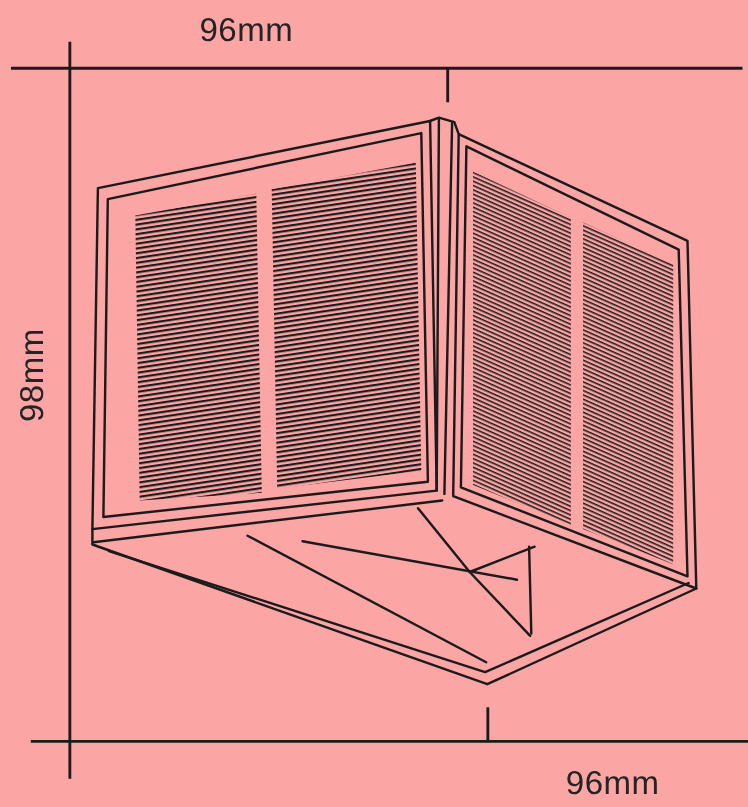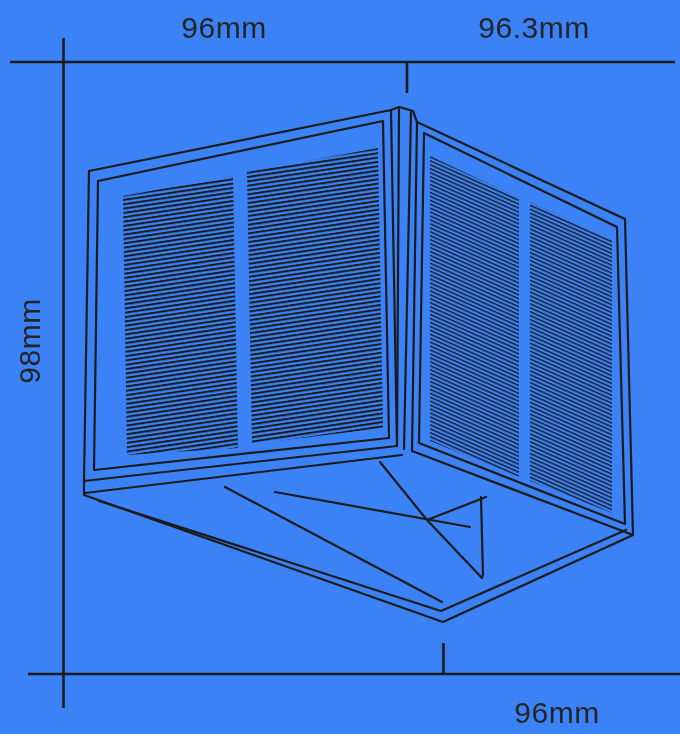--- a/index.html
+++ b/index.html
@@ -5,21 +5,21 @@
   html,body{
     margin:0;
     padding:0;
     background:#ffffff;
     font-family:"Liberation Sans","DejaVu Sans",sans-serif;
   }
   .canvas{
     position:relative;
     width:680px;
     height:734px;
-    background:#3b82f6;
+    background:#fca5a5;
     overflow:hidden;
   }
   .canvas svg{position:absolute;left:0;top:0;}
   .dim-label{
     position:absolute;
     font-size:30px;
     font-weight:300;
     letter-spacing:.5px;
     color:#242424;
     white-space:nowrap;
@@ -83,20 +83,19 @@
         <path d="M275,492 L470,527"></path>
         <path d="M380,462 L427,520 L482,578"></path>
         <path d="M427,520 L486,497"></path>
         <path d="M481,497 L483,576"></path>
       </g>
     </g>
   </svg>
 
   <div class="dim-label" style="left:224px;top:28px;">96mm</div>
 
-  <div class="dim-label" style="left:534px;top:28px;">96.3mm</div>
 
   <div class="dim-label rot" style="left:30px;top:341px;">98mm</div>
 
 
   <div class="dim-label" style="left:557px;top:713px;">96mm</div>
 
 </div>
 
 </body></html>

